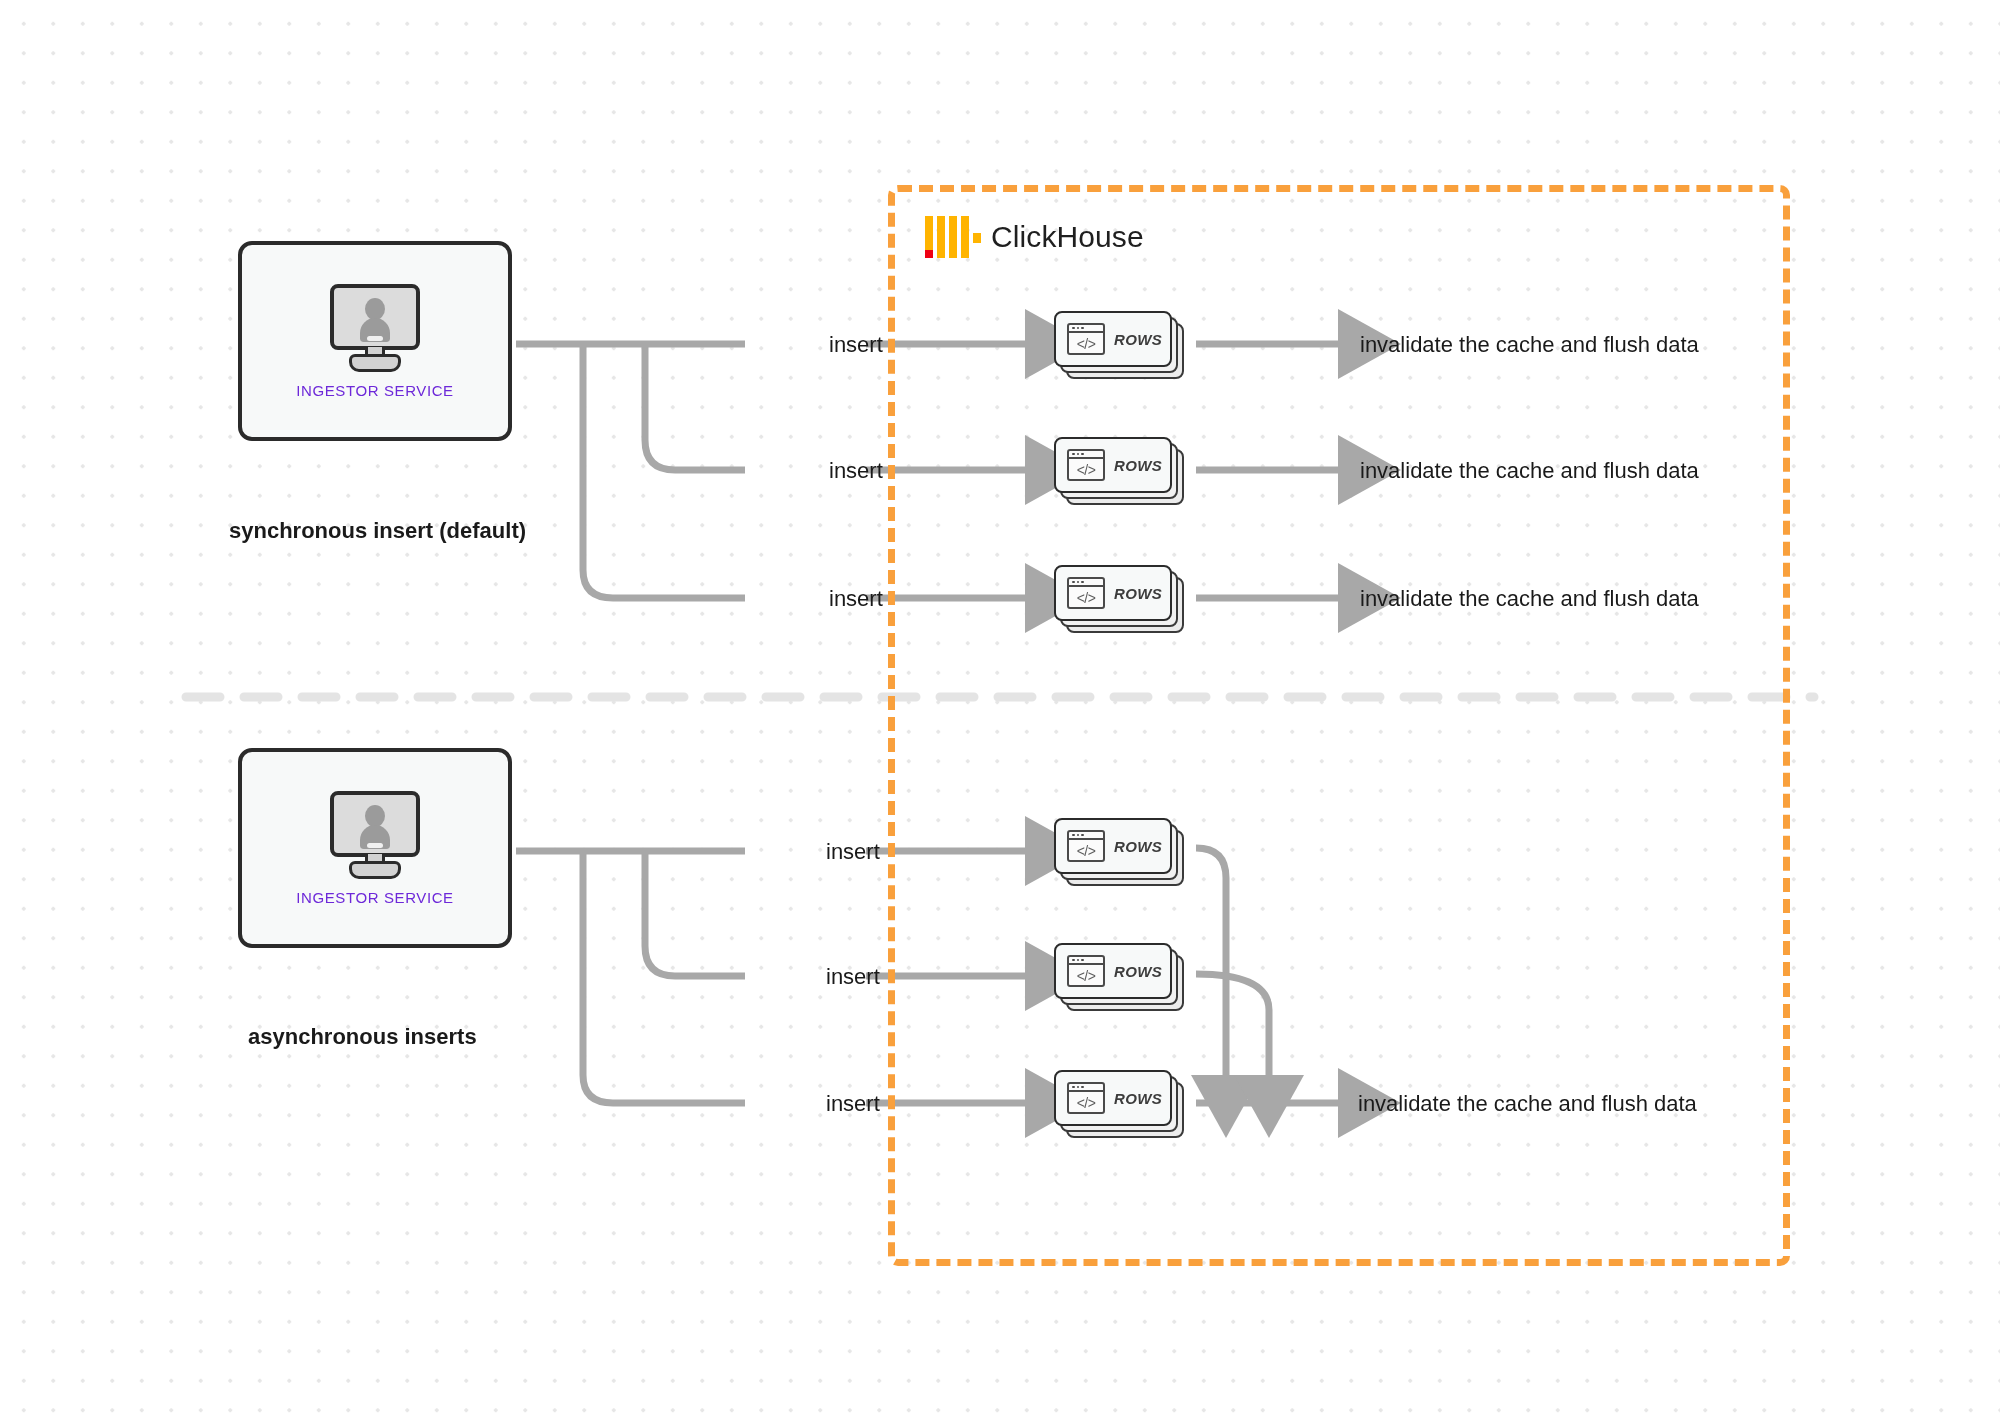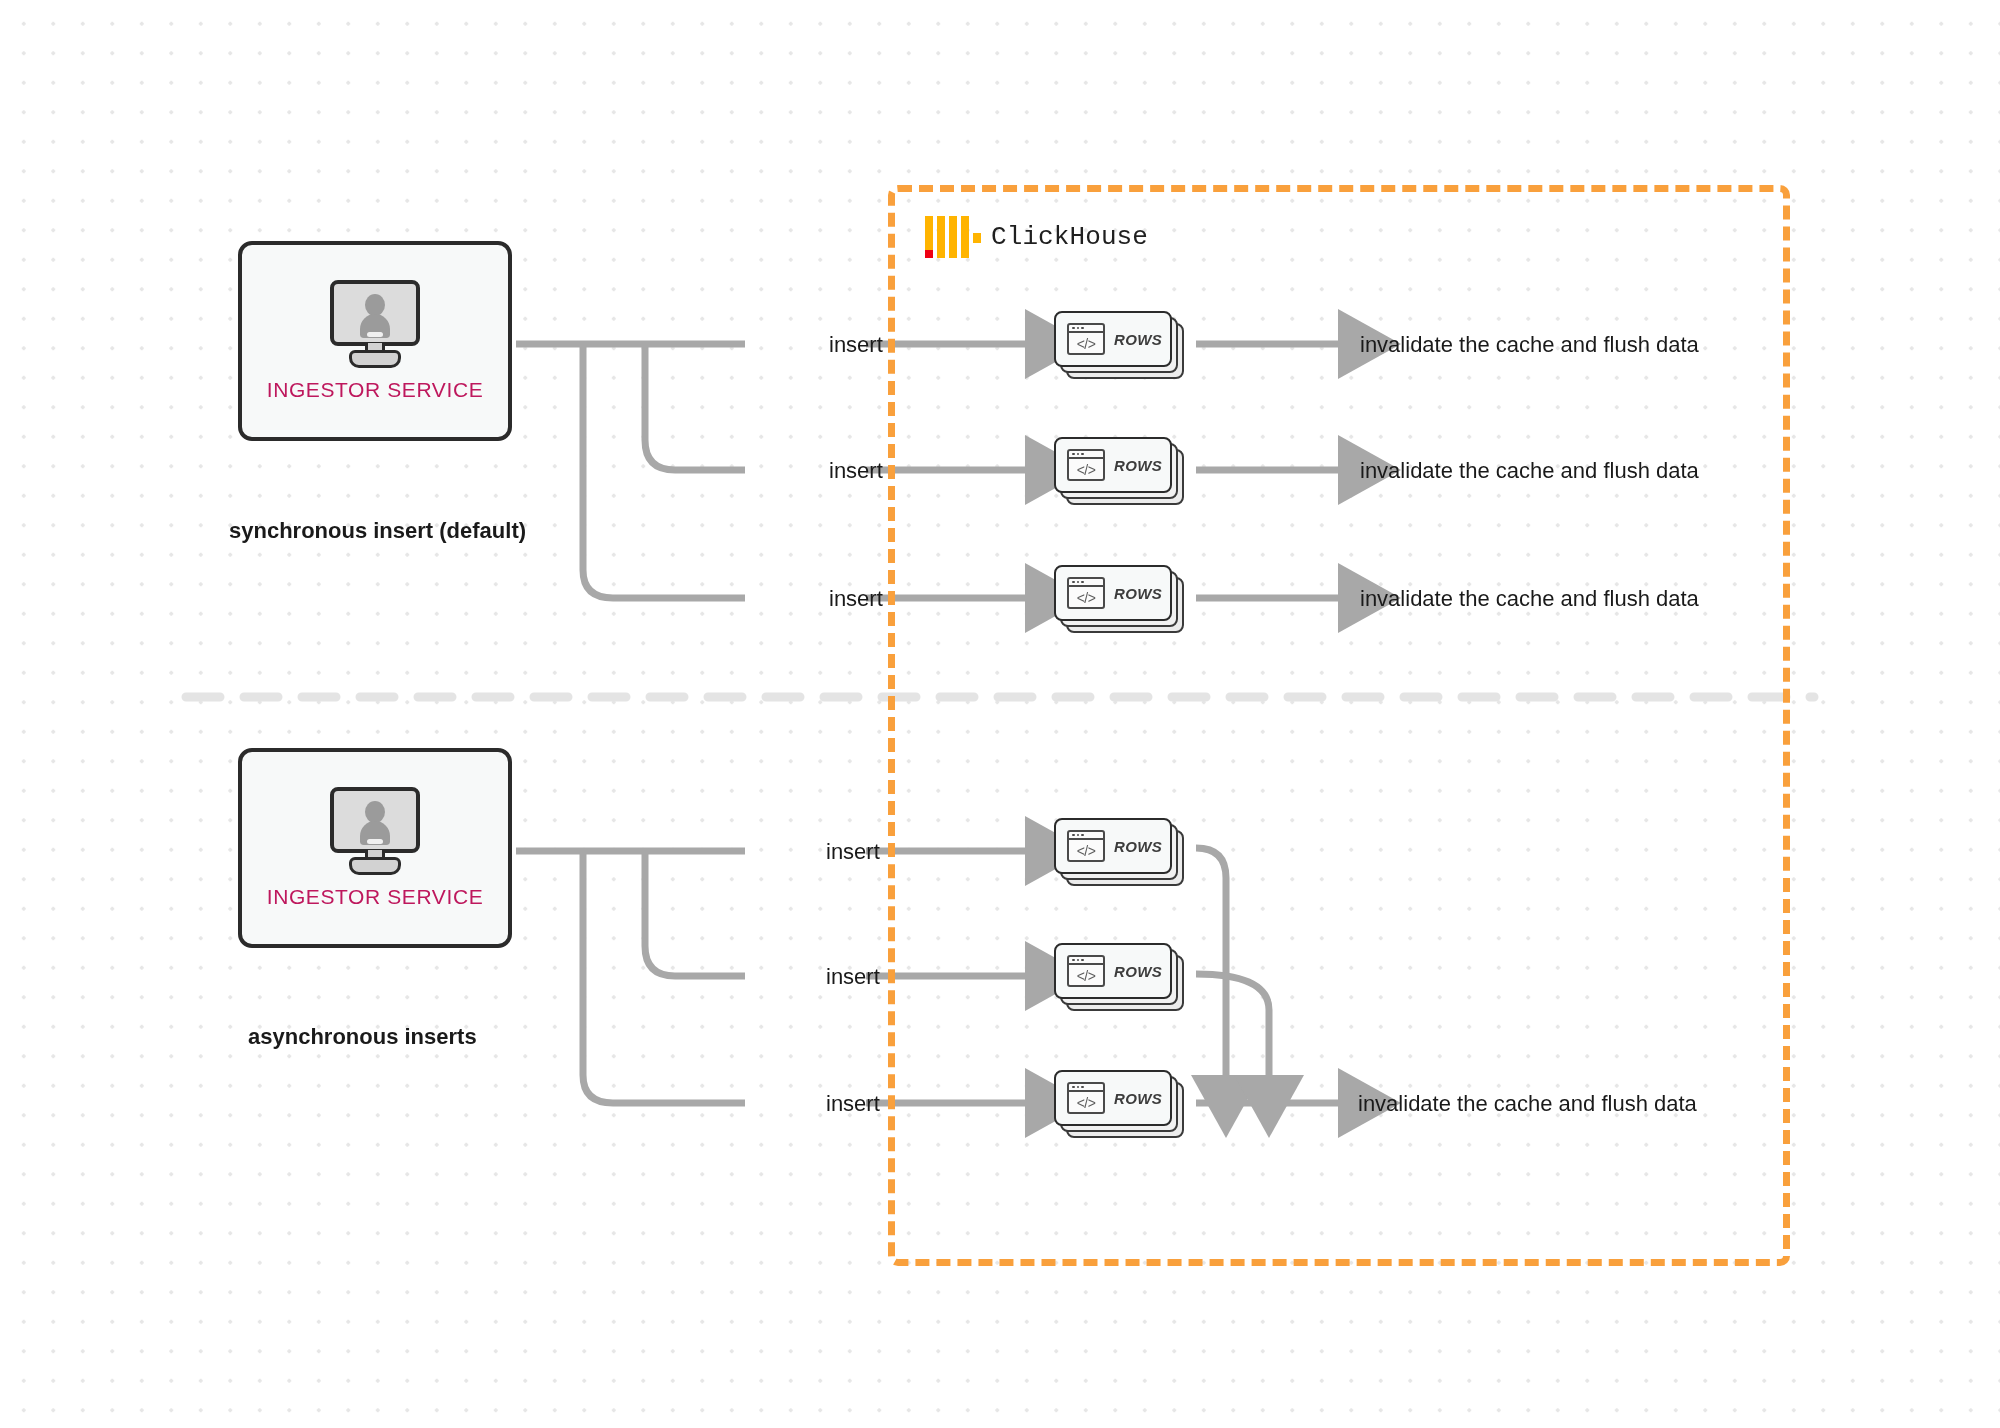--- a/index.html
+++ b/index.html
@@ -70,25 +70,24 @@
   }
   .ch-red {
     position: absolute;
     left: 0px;
     top: 34px;
     width: 8px;
     height: 8px;
     background: #ef0013;
   }
   .ch-name {
-    font-size: 26px;
+    font-size: 30px;
     color: #1f1f1f;
     letter-spacing: 0.1px;
     white-space: nowrap;
-    font-family: Liberation Mono, monospace;
   }
 
   
   .ingestor {
     position: absolute;
     width: 274px;
     height: 200px;
     background: #f7f9f9;
     border: 4px solid #2b2b2b;
     border-radius: 14px;
@@ -174,22 +173,22 @@
     left: 50%;
     top: 52px;
     transform: translateX(-50%);
     width: 16px;
     height: 5px;
     border-radius: 3px;
     background: #f0f0f0;
     z-index: 3;
   }
   .ingestor-label {
-    font-size: 21px;
-    color: #be185d;
+    font-size: 15px;
+    color: #6d28d9;
     letter-spacing: 0.6px;
     margin-top: 4px;
     white-space: nowrap;
   }
 
   
   .section-caption {
     position: absolute;
     font-size: 22px;
     font-weight: bold;

